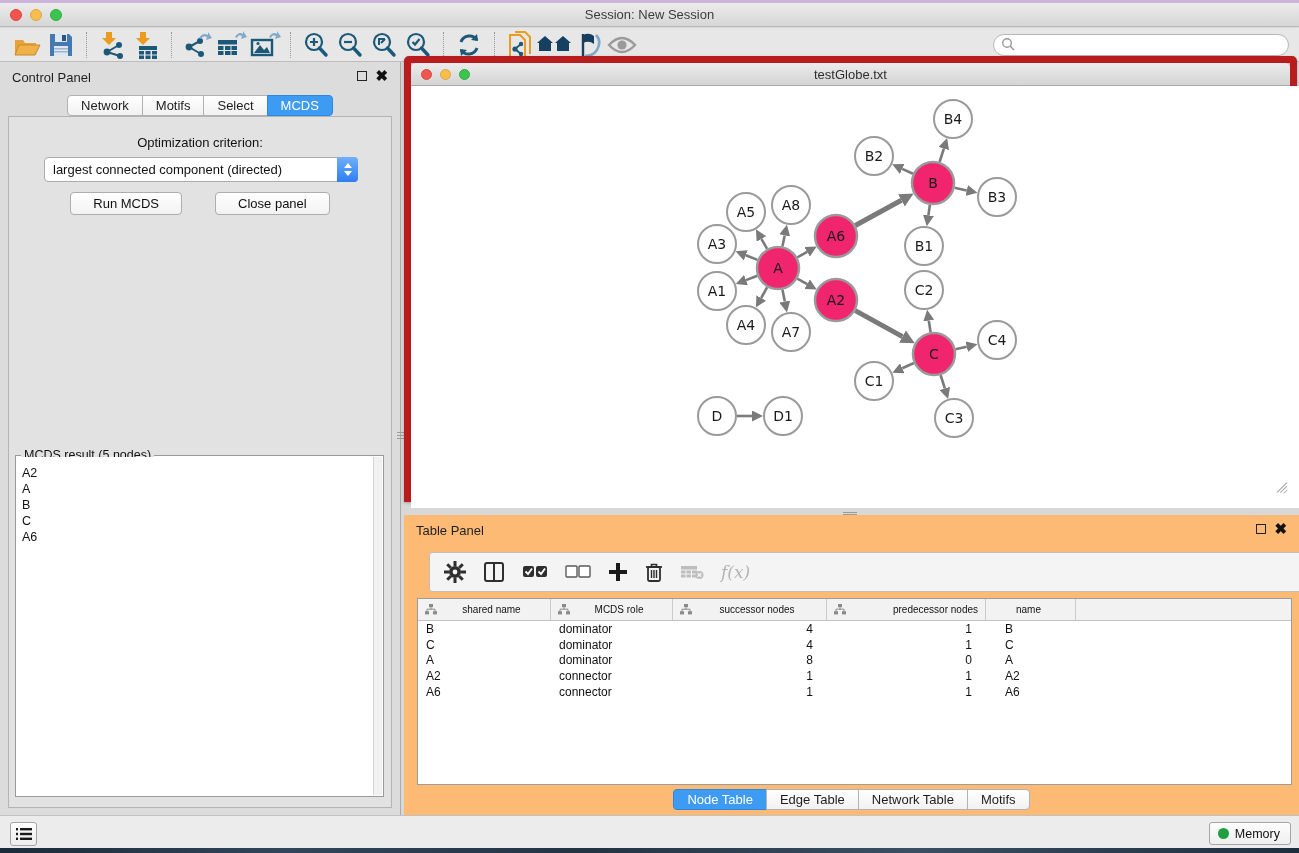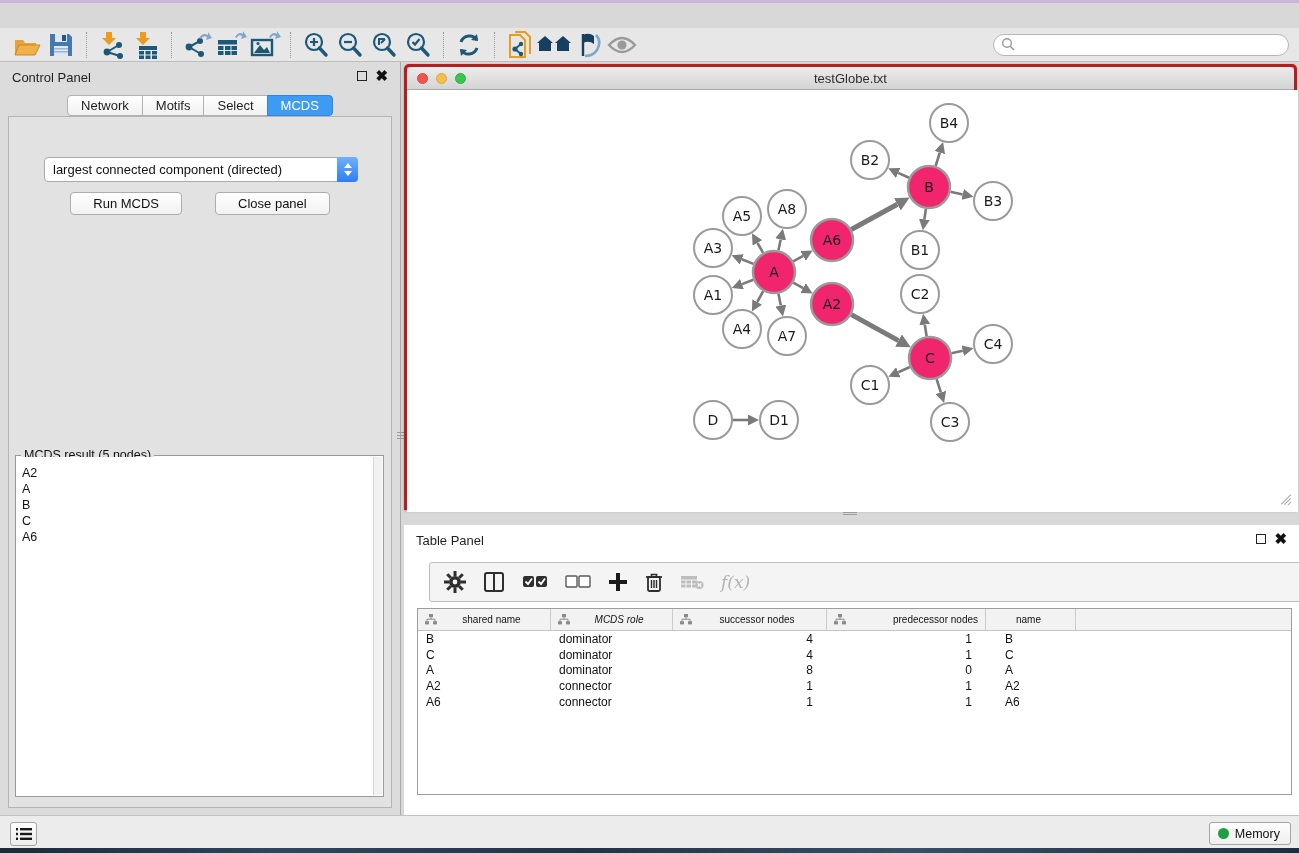--- a/index.html
+++ b/index.html
@@ -61,38 +61,38 @@
   .groupbox { position:absolute; left:6px; top:338px; width:369px; height:342px; border:1px solid #9a9a9a; background:#fff; }
   .groupbox .legend { position:absolute; left:5px; top:-8px; background:#e2e2e2; padding:0 3px; font-size:12.5px; color:#111; }
   .result-list { position:absolute; inset:1px 10px 1px 1px; background:#fff; padding-top:8px; overflow:hidden; }
   .result-list .item { font-size:12.5px; color:#111; line-height:16px; padding-left:5px; }
   .list-scroll { position:absolute; top:1px; right:1px; bottom:1px; width:9px; background:#f1f1f1; border-left:1px solid #d5d5d5; }
 
   .v-grip { position:absolute; left:397px; top:425px; width:7px; height:20px; display:flex; flex-direction:column; justify-content:center; gap:2px; }
   .v-grip i { display:block; height:1px; background:#9b9b9b; }
 
   
-  .net-window { position:absolute; left:404px; top:64px; width:893px; height:446px;
-    border:3px solid #b91c1c; border-radius:5px 5px 0 0; background:#f9a8d4; box-shadow:0 1px 3px rgba(0,0,0,.25); }
+  .net-window { position:absolute; left:404px; top:56px; width:893px; height:446px;
+    border:7px solid #b91c1c; border-radius:5px 5px 0 0; background:#f9a8d4; box-shadow:0 1px 3px rgba(0,0,0,.25); }
   .net-titlebar { position:absolute; left:0; top:0; width:100%; height:23px;
     background:linear-gradient(#ececec,#d4d4d4); border-bottom:1px solid #a9a9a9; border-radius:5px 5px 0 0; }
   .net-titlebar .lights { top:6px; }
   .net-titlebar .light { width:11px; height:11px; }
   .net-title { position:absolute; left:0; right:0; top:0; height:23px; line-height:23px; text-align:center; font-size:13px; color:#2e2e2e; }
   .net-canvas { position:absolute; left:0; top:23px; width:891px; height:422px; background:#fff; }
   .resize-grip { position:absolute; right:2px; bottom:2px; width:13px; height:13px; }
   .resize-grip i { position:absolute; background:#a5a5a5; height:1px; transform:rotate(-45deg); }
   .resize-grip i:nth-child(1){ width:14px; left:0; top:7px; }
   .resize-grip i:nth-child(2){ width:9px; left:4px; top:9px; }
   .resize-grip i:nth-child(3){ width:5px; left:8px; top:11px; }
   .h-grip { position:absolute; left:843px; top:511px; width:14px; height:5px; display:flex; flex-direction:column; justify-content:center; gap:1px; }
   .h-grip i { display:block; height:1px; background:#9b9b9b; }
 
   
-  .table-panel { position:absolute; left:404px; top:515px; width:895px; height:300px; background:#ffffff;margin-top:10px; }
+  .table-panel { position:absolute; left:404px; top:515px; width:895px; height:300px; background:#fdba74; }
   .tp-toolbar { position:absolute; left:25px; top:37px; width:875px; height:40px; background:#f4f4f4;
     border:1px solid #bdbdbd; border-radius:3px; display:flex; align-items:center; gap:17px; padding-left:14px; }
   .tp-ic { display:flex; align-items:center; justify-content:center; }
   .fx-label { font-family:"DejaVu Serif", serif; font-style:italic; font-size:17px; color:#b3b3b3; }
 
   .ntable { position:absolute; left:13px; top:83px; width:875px; height:187px; background:#fff; border:1px solid #9d9d9d; overflow:hidden; }
   .ntable-head { display:flex; height:22px; background:#f2f2f2; border-bottom:1px solid #c3c3c3; }
   .th { display:flex; align-items:center; border-right:1px solid #cbcbcb; font-size:10px; color:#111; position:relative; }
   .th .th-label { flex:1; text-align:center; padding-right:4px; }
   .th .shared-ic { margin-left:7px; }
@@ -115,20 +115,28 @@
 
   svg { display:block; }
 </style>
 </head>
 <body>
 
 <div id="root">
 
   <div class="top-strip"></div>
 
+  <div class="titlebar">
+    <div class="lights">
+      <span class="light red"></span>
+      <span class="light yellow"></span>
+      <span class="light green"></span>
+    </div>
+    <div class="win-title">Session: New Session</div>
+  </div>
 
   <div class="toolbar">
     <div class="tb-btn">
       <svg width="30" height="28" viewBox="0 0 30 28">
         <path d="M3 9 L11 9 L13 12 L24 12 L24 24 L3 24 Z" fill="#e8a23b"></path>
         <path d="M7 14 L28 14 L23 24 L3 24 Z" fill="#f0b04a" stroke="#c98a25" stroke-width="1"></path>
       </svg>
     </div>
     <div class="tb-btn">
       <svg width="28" height="28" viewBox="0 0 28 28">
@@ -284,20 +292,21 @@
       <span class="float-ic"></span>
       <span class="close-ic">✖</span>
     </div>
     <div class="tabs-row">
         <div class="tab">Network</div>
         <div class="tab">Motifs</div>
         <div class="tab">Select</div>
         <div class="tab active">MCDS</div>
       </div>
     <div class="cp-content">
+      <div class="opt-label">Optimization criterion:</div>
       <div class="dropdown">
         <span class="dd-text">largest connected component (directed)</span>
         <span class="dd-spin">
             <i class="up"></i>
             <i class="down"></i>
           </span>
       </div>
       <div class="btn-row">
         <div class="push-btn">Run MCDS</div>
         <div class="push-btn">Close panel</div>
@@ -502,21 +511,21 @@
             <svg class="shared-ic" width="12" height="11" viewBox="0 0 12 11">
               <g fill="#8a8a8a">
                 <rect x="4" y="0" width="4" height="3.2"></rect>
                 <rect x="0" y="7.2" width="4" height="3.2"></rect>
                 <rect x="8" y="7.2" width="4" height="3.2"></rect>
               </g>
               <path d="M6 3.2 L6 5.2 M2 7.2 L2 5.2 L10 5.2 L10 7.2" stroke="#8a8a8a" stroke-width="1" fill="none"></path>
             </svg>
             <span class="th-label">shared name</span>
           </div>
-          <div class="th" style="width: 122px; font-style: italic;">
+          <div class="th" style="width: 122px;">
             <svg class="shared-ic" width="12" height="11" viewBox="0 0 12 11">
               <g fill="#8a8a8a">
                 <rect x="4" y="0" width="4" height="3.2"></rect>
                 <rect x="0" y="7.2" width="4" height="3.2"></rect>
                 <rect x="8" y="7.2" width="4" height="3.2"></rect>
               </g>
               <path d="M6 3.2 L6 5.2 M2 7.2 L2 5.2 L10 5.2 L10 7.2" stroke="#8a8a8a" stroke-width="1" fill="none"></path>
             </svg>
             <span class="th-label">MCDS role</span>
           </div>
@@ -578,20 +587,26 @@
           <div class="trow">
             <div class="td" style="width: 133px;">A6</div>
             <div class="td" style="width: 122px;">connector</div>
             <div class="td num" style="width: 154px;">1</div>
             <div class="td num" style="width: 159px;">1</div>
             <div class="td name-col" style="width: 90px;">A6</div>
           </div>
         </div>
     </div>
 
+    <div class="tabs-row table-tabs">
+        <div class="tab active">Node Table</div>
+        <div class="tab">Edge Table</div>
+        <div class="tab">Network Table</div>
+        <div class="tab">Motifs</div>
+      </div>
   </div>
 
   <div class="statusbar">
     <div class="list-btn">
       <svg width="16" height="14" viewBox="0 0 16 14">
         <g fill="#1a1a1a">
           <rect x="0" y="1" width="2" height="2.4"></rect>
             <rect x="4" y="1" width="12" height="2.4"></rect>
           <rect x="0" y="5.8" width="2" height="2.4"></rect>
             <rect x="4" y="5.8" width="12" height="2.4"></rect>

